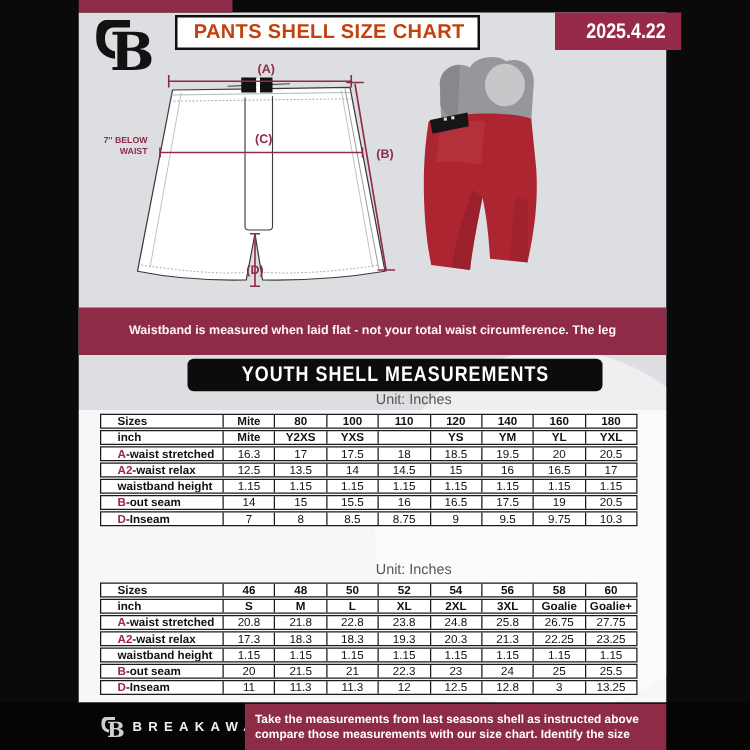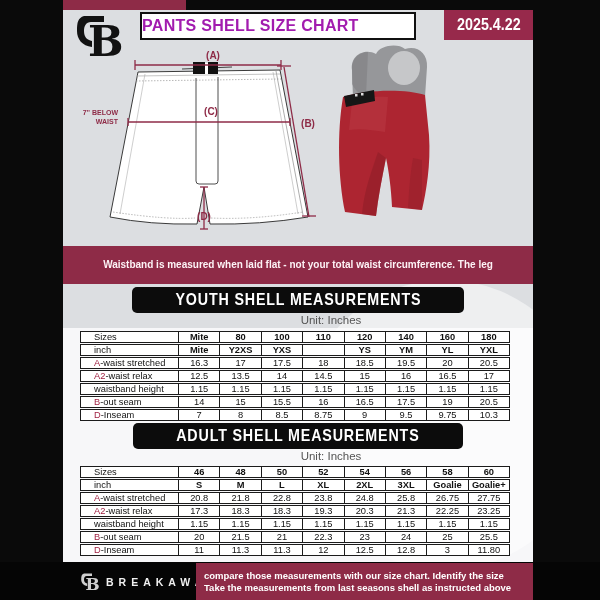--- a/index.html
+++ b/index.html
@@ -13,65 +13,65 @@
   
   .content-clip { position:absolute; left:63px; top:10px; width:470px; height:552px; overflow:hidden; background:#dcdee1; }
   .watermark { position:absolute; left:237px; top:270px; width:290px; height:290px; border-radius:50%; background:rgba(255,255,255,0.5); }
   .white-panel { position:absolute; left:0; top:318px; width:470px; height:234px; background:#f7f7f9; }
 
   .strip-maroon { left:63px; top:0; width:123px; height:10px; background:var(--maroon,#8E2B47); }
 
   
   .logo-header { left:74px; top:8px; width:50px; height:58px; }
   .title-box {
-    left:140px; top:12px; width:276px; height:28px; background:#fff;
+    left:140px; top:12px; width:244px; height:28px; background:#fff;
     border:2px solid #101010; box-sizing:border-box;
-    display:flex; align-items:center; 
-    font-size:16px; font-weight:bold; letter-spacing:0.3px; color:#a21caf;
+    display:flex; align-items:center; padding-left:13px;
+    font-size:16px; font-weight:bold; letter-spacing:0.3px; color:#c2410c;
   }
   .date-box {
     left:444px; top:10px; width:89px; height:30px; background:var(--maroon-bright,#97294B);
     color:#fff; display:flex; align-items:center; justify-content:center;
-    font-size:17px; font-weight:bold;
+    font-size:17px; font-weight:bold;padding-left:12px;
   }
   .condensed { display:inline-block; transform:scaleX(0.84); transform-origin:center; white-space:nowrap; }
 
   
   .diagram-svg { left:82px; top:48px; width:245px; height:190px; }
   .dim-label { width:34px; text-align:center; font-size:10px; font-weight:bold; color:var(--maroon,#8E2B47); }
   .waist-note { left:74px; top:109px; width:44px; text-align:right; font-size:7px; font-weight:bold; color:var(--maroon,#8E2B47); line-height:8.6px; }
 
   
   .photo-svg { left:332px; top:40px; width:118px; height:188px; }
   .photo-caption { left:446px; top:66px; width:76px; font-size:7.5px; font-weight:bold; color:var(--maroon,#8E2B47); line-height:9.6px; letter-spacing:0.1px; }
 
   
   .notice-banner {
     left:63px; top:246px; width:470px; height:38px; background:var(--maroon,#8E2B47);
     color:#fdf3f6; display:flex; flex-direction:row; align-items:center; justify-content:center;
     font-size:10px; font-weight:bold; line-height:12.4px; white-space:nowrap;gap:19px;
   }
 
   
-  .section-banner { width:470px; display:flex; justify-content:center; }
+  .section-banner { width:470px; display:flex; justify-content:center;padding-left:18px; }
   .pill {
     background:#0c0c0c; color:#fff; border-radius:5px; padding:3px 20px;
     font-size:17px; font-weight:bold; letter-spacing:1px; white-space:nowrap;
   }
   .unit-label { width:470px; text-align:center; font-size:11.5px; color:#555;margin-left:33px; }
 
   
   .meas-table { left:80px; width:430px; }
   .t-row {
     display:flex; height:12px; box-sizing:border-box; border:1px solid #1b1b1b;
     margin-bottom:1px; background:#fff; font-size:9.3px; color:#111; align-items:stretch;
   }
   .t-label {
     width:98px; box-sizing:border-box; border-right:1px solid #1b1b1b;
-    padding-left:13px; font-weight:normal; display:flex; align-items:center; overflow:hidden; white-space:nowrap;text-align:right;
+    padding-left:13px; font-weight:bold; display:flex; align-items:center; overflow:hidden; white-space:nowrap;text-align:right;
   }
   .t-cell {
     flex:1; display:flex; align-items:center; justify-content:center;
     border-right:1px solid #1b1b1b; overflow:hidden; white-space:nowrap;
   }
   .t-cell:last-child { border-right:none; }
   .t-row.hdr .t-cell { font-weight:bold; }
   .pfx { color:var(--prefix-red,#A12344); }
 
   
@@ -246,23 +246,20 @@
         <div class="t-cell">8</div>
         <div class="t-cell">8.5</div>
         <div class="t-cell">8.75</div>
         <div class="t-cell">9</div>
         <div class="t-cell">9.5</div>
         <div class="t-cell">9.75</div>
         <div class="t-cell">10.3</div>
       </div>
     </div>
 
-  <div class="abs section-banner" style="left:63px; top:423px;">
-    <div class="pill"><span class="condensed">ADULT SHELL MEASUREMENTS</span></div>
-  </div>
   <div class="abs unit-label" style="left:63px; top:450px;">Unit: Inches</div>
   <div class="abs meas-table" style="top:466px;">
       <div class="t-row hdr">
         <div class="t-label">Sizes</div>
         <div class="t-cell">46</div>
         <div class="t-cell">48</div>
         <div class="t-cell">50</div>
         <div class="t-cell">52</div>
         <div class="t-cell">54</div>
         <div class="t-cell">56</div>
@@ -326,28 +323,28 @@
       </div>
       <div class="t-row">
         <div class="t-label"><span class="pfx">D</span>-Inseam</div>
         <div class="t-cell">11</div>
         <div class="t-cell">11.3</div>
         <div class="t-cell">11.3</div>
         <div class="t-cell">12</div>
         <div class="t-cell">12.5</div>
         <div class="t-cell">12.8</div>
         <div class="t-cell">3</div>
-        <div class="t-cell">11.80</div>
+        <div class="t-cell">13.25</div>
       </div>
     </div>
 
   <div class="abs footer-band"></div>
   <svg class="abs footer-logo" viewBox="0 0 50 58">
     <path d="M10,8 H30 V14 H17 C12,14 10,18 10,23 C10,29 13,32 18,33 L18,39 C8,38 3,31 3,23 C3,14 4,10 10,8 Z" fill="#cfcfcf"></path>
     <text x="14" y="48" font-family="DejaVu Serif, serif" font-weight="bold" font-size="42" fill="#cfcfcf">B</text>
   </svg>
   <div class="abs brand-text">BREAKAWAY</div>
   <div class="abs footer-note">
+    <div>Take the measurements from last seasons shell as instructed above</div>
     <div>compare those measurements  with our size chart. Identify the size</div>
-    <div>Take the measurements from last seasons shell as instructed above</div>
   </div>
 
 </div>
 
 </body></html>

